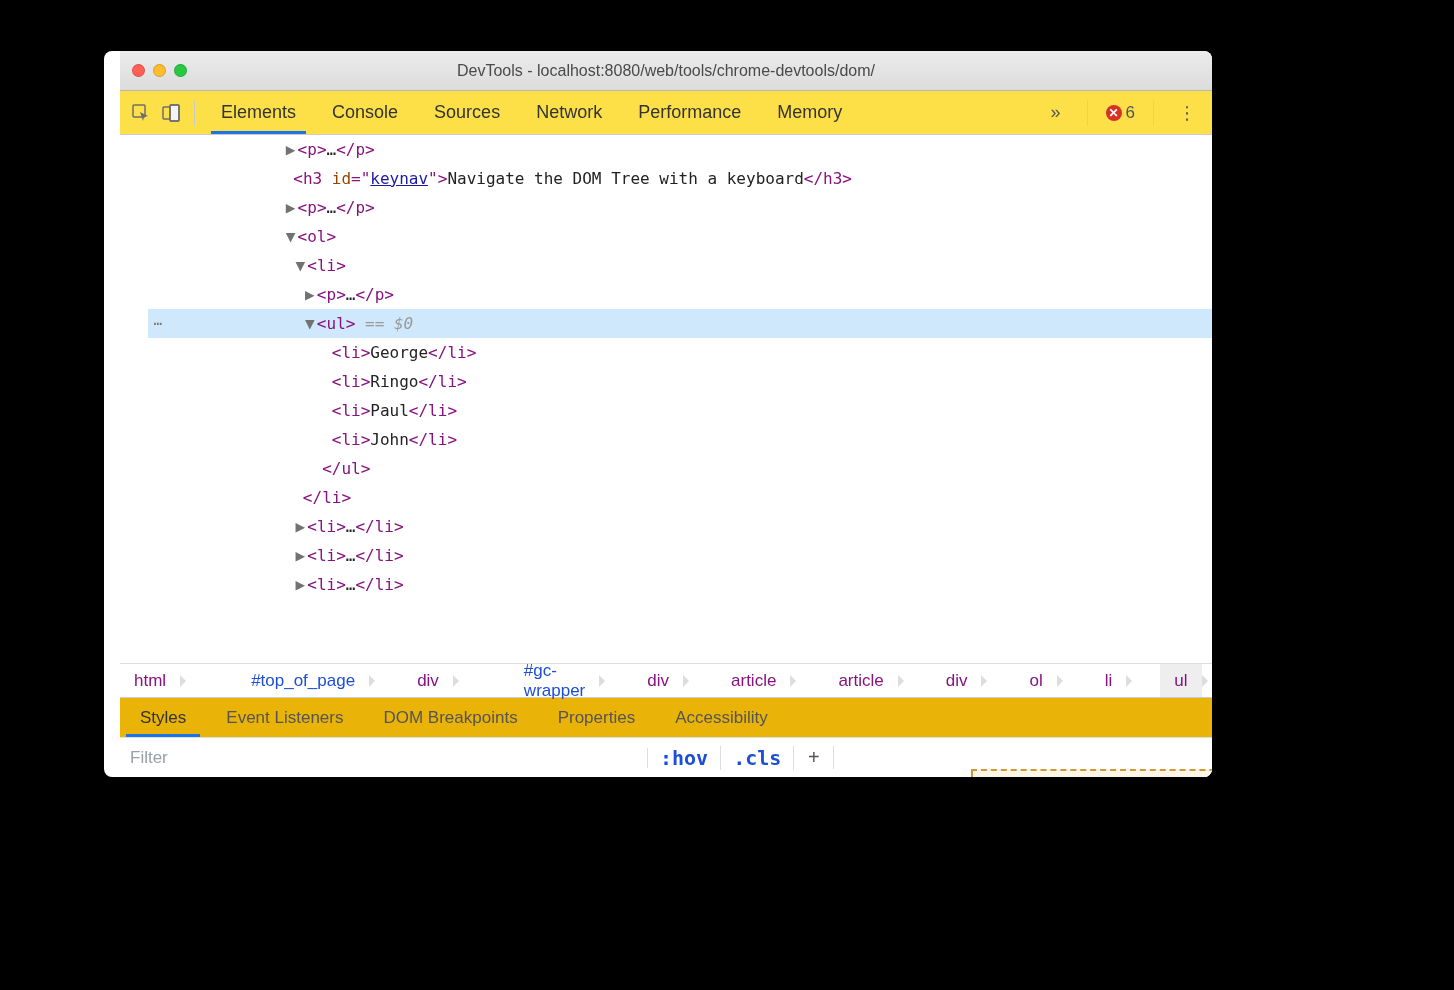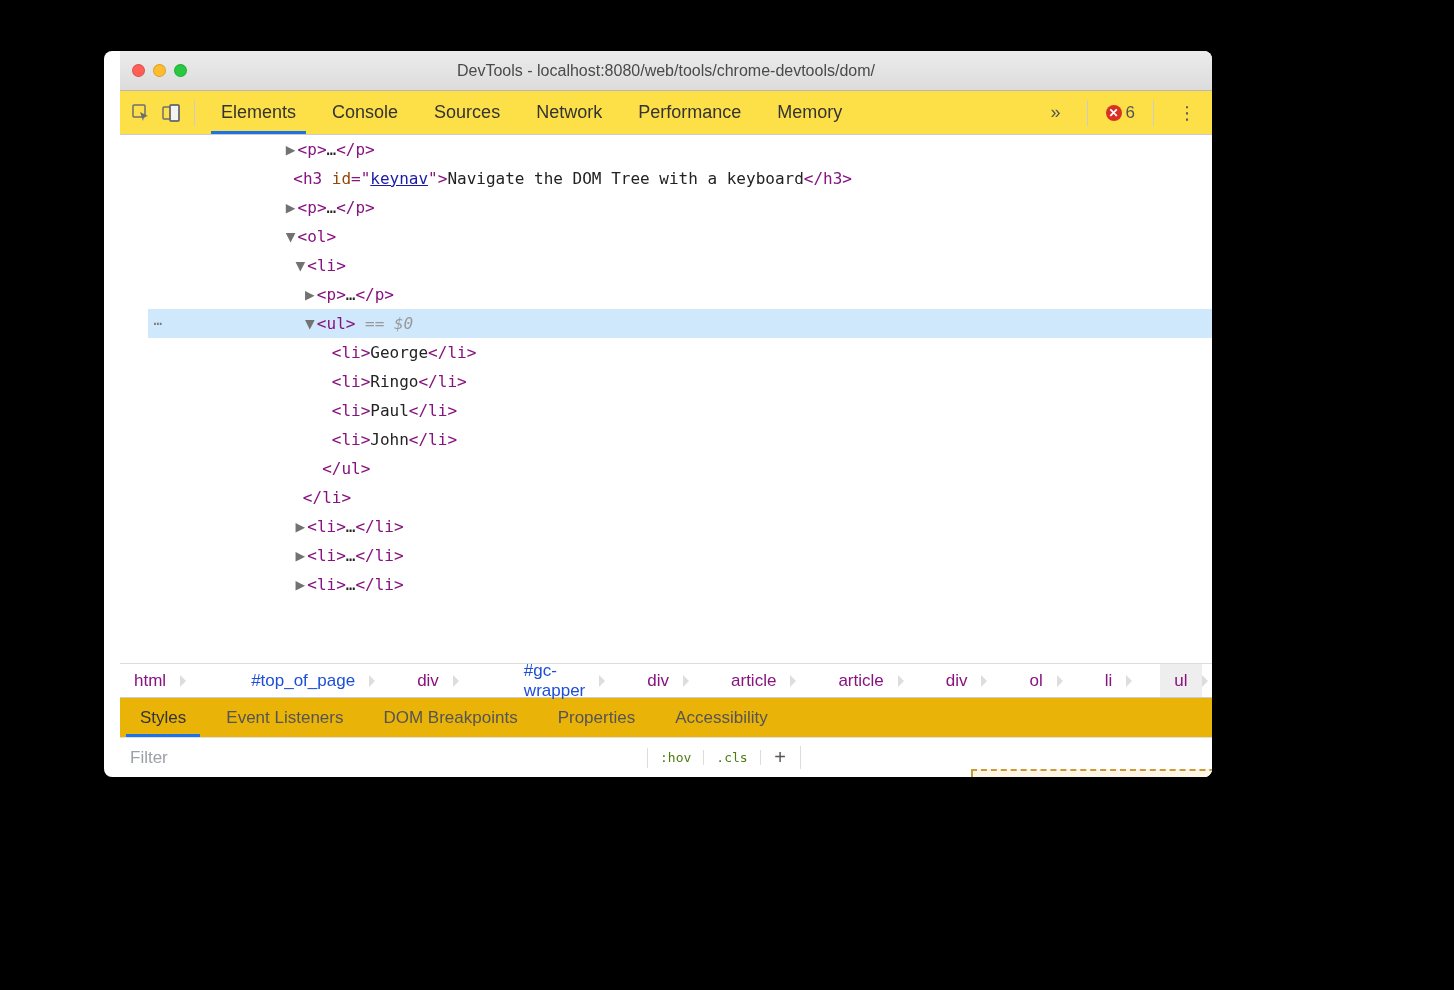--- a/index.html
+++ b/index.html
@@ -214,24 +214,25 @@
     padding: 0 10px;
     font-size: 17px;
     color: #555;
     outline: none;
   }
   .filter-input::placeholder { color: #9aa0a6; }
   .filter-btn {
     padding: 0 12px;
     display: flex; align-items: center;
     font-family: Menlo, Consolas, monospace;
-    font-size: 13px;
-    color: #4d7c0f;
+    font-size: 20px;
+    color: #1d4ed8;
     border-right: 1px solid #ddd;
     cursor: pointer;
+    font-weight: bold;
   }
   .filter-plus {
     width: 40px;
     display: flex; align-items: center; justify-content: center;
     border-right: 1px solid #ddd;
     color: #555; font-size: 20px; cursor: pointer;
   }
   .dashed-box {
     position: absolute;
     bottom: 0;

